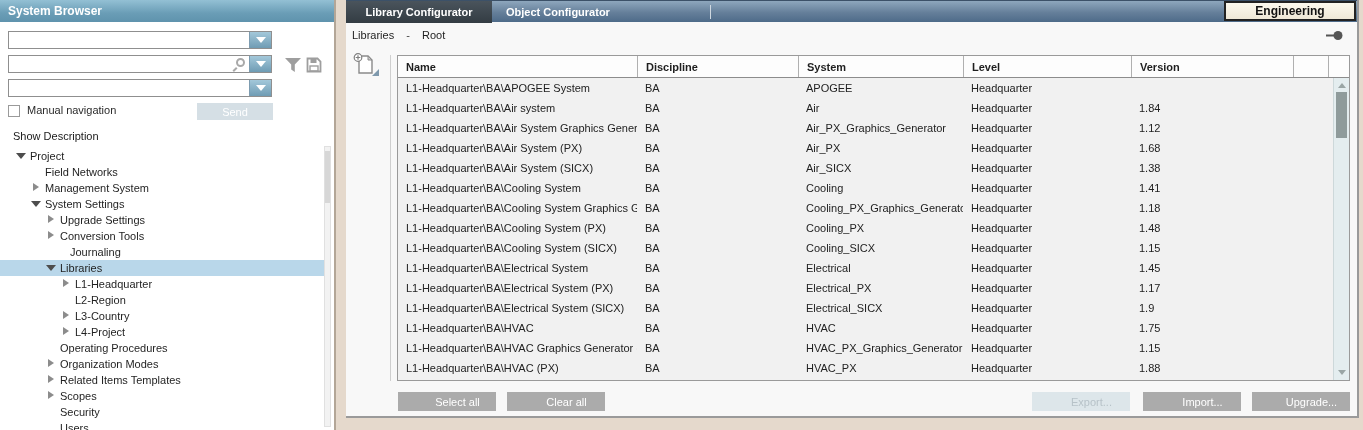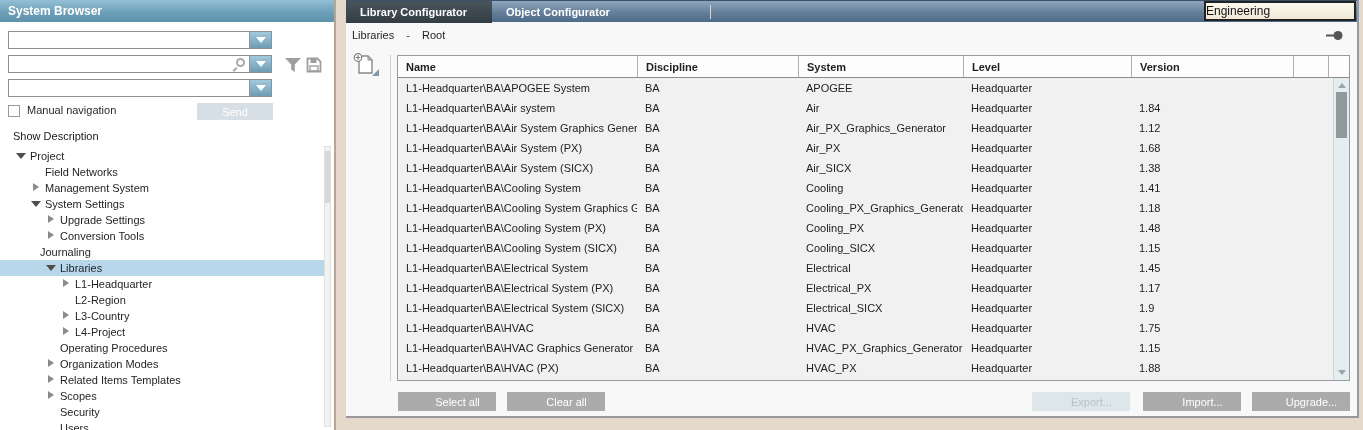--- a/index.html
+++ b/index.html
@@ -84,33 +84,33 @@
 
   
   .right-panel {
     position:absolute; left:346px; top:0; width:1013px; height:418px;
     background:#f8f8f8;
     border-right:2px solid #9a9a9a; border-bottom:2px solid #9a9a9a;
   }
   .tabbar {
     position:absolute; left:0; top:0; width:100%; height:22px;
     background:linear-gradient(180deg,#8ea7bd,#657f9a 55%,#4e6b89);
-    border-top:1px solid #3c5168; display:flex;
+    border-top:1px solid #3c5168; display:flex;text-align:center;
   }
   .tab {
     height:22px; line-height:22px; padding:0 14px;
     color:#fff; font-weight:bold; font-size:11px; white-space:nowrap;
   }
   .tab.active { background:linear-gradient(180deg,#4a545c,#333c43); width:146px; }
   .tab-sep { width:1px; height:14px; background:#cfd8e0; margin-top:4px; margin-left:86px; }
   .engineering-btn {
-    position:absolute; top:1px; right:1px; width:152px; height:20px;
+    position:absolute; top:1px; right:1px; width:132px; height:20px;
     background:linear-gradient(180deg,#fcf9ee,#efe8d7);
-    border:2px solid #222; color:#111; font-weight:normal; font-size:12px;
-    text-align:left; line-height:16px;
+    border:2px solid #222; color:#111; font-weight:bold; font-size:12px;
+    text-align:center; line-height:16px;
   }
   .breadcrumb { position:absolute; left:6px; top:29px; }
   .crumb-sep { display:inline-block; margin:0 9px; color:#444; }
   .pin { position:absolute; right:14px; top:30px; width:17px; height:11px; }
 
   .new-lib { position:absolute; left:6px; top:53px; width:27px; height:24px; }
   .gutter-line { position:absolute; left:44px; top:55px; width:1px; height:326px; background:#cfcfcf; }
 
   .table {
     position:absolute; left:51px; top:55px; width:953px; height:326px;
@@ -193,21 +193,21 @@
     <button class="send-btn">Send</button>
   </div>
 
   <div class="tree">
       <div class="tree-item" style="padding-left: 16px;"><span class="tree-arrow down"></span><span>Project</span></div>
       <div class="tree-item" style="padding-left: 31px;"><span class="tree-arrow none"></span><span>Field Networks</span></div>
       <div class="tree-item" style="padding-left: 31px;"><span class="tree-arrow right"></span><span>Management System</span></div>
       <div class="tree-item" style="padding-left: 31px;"><span class="tree-arrow down"></span><span>System Settings</span></div>
       <div class="tree-item" style="padding-left: 46px;"><span class="tree-arrow right"></span><span>Upgrade Settings</span></div>
       <div class="tree-item" style="padding-left: 46px;"><span class="tree-arrow right"></span><span>Conversion Tools</span></div>
-      <div class="tree-item" style="padding-left: 26px;"><span class="tree-arrow none"></span><span>Journaling</span></div>
+      <div class="tree-item" style="padding-left: 56px;"><span class="tree-arrow none"></span><span>Journaling</span></div>
       <div class="tree-item selected" style="padding-left: 46px;"><span class="tree-arrow down"></span><span>Libraries</span></div>
       <div class="tree-item" style="padding-left: 61px;"><span class="tree-arrow right"></span><span>L1-Headquarter</span></div>
       <div class="tree-item" style="padding-left: 61px;"><span class="tree-arrow none"></span><span>L2-Region</span></div>
       <div class="tree-item" style="padding-left: 61px;"><span class="tree-arrow right"></span><span>L3-Country</span></div>
       <div class="tree-item" style="padding-left: 61px;"><span class="tree-arrow right"></span><span>L4-Project</span></div>
       <div class="tree-item" style="padding-left: 46px;"><span class="tree-arrow none"></span><span>Operating Procedures</span></div>
       <div class="tree-item" style="padding-left: 46px;"><span class="tree-arrow right"></span><span>Organization Modes</span></div>
       <div class="tree-item" style="padding-left: 46px;"><span class="tree-arrow right"></span><span>Related Items Templates</span></div>
       <div class="tree-item" style="padding-left: 46px;"><span class="tree-arrow right"></span><span>Scopes</span></div>
       <div class="tree-item" style="padding-left: 46px;"><span class="tree-arrow none"></span><span>Security</span></div>

